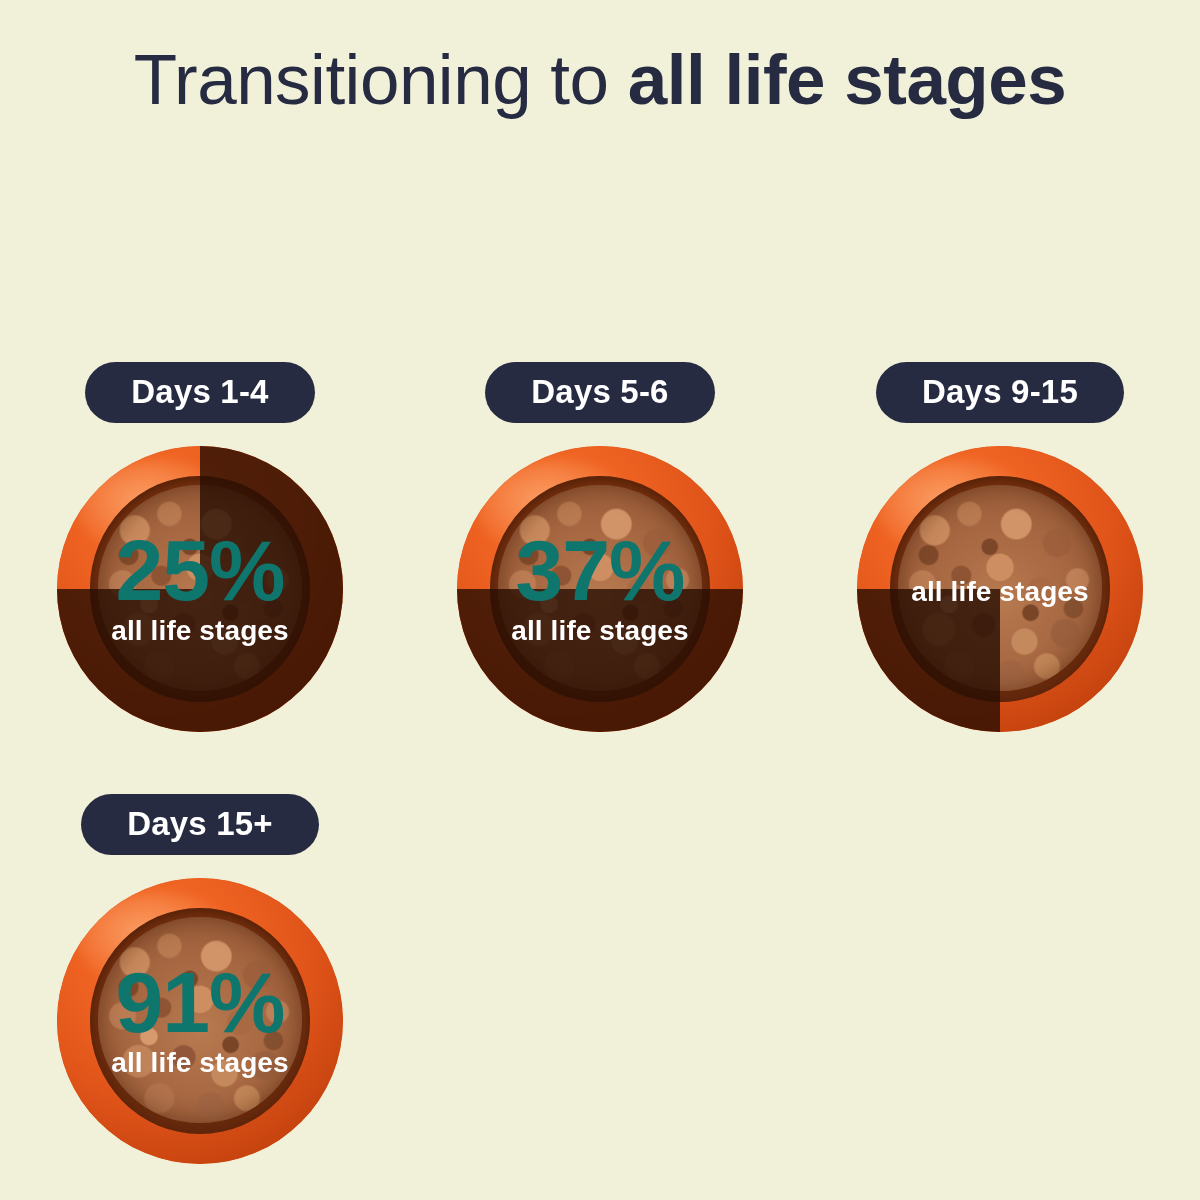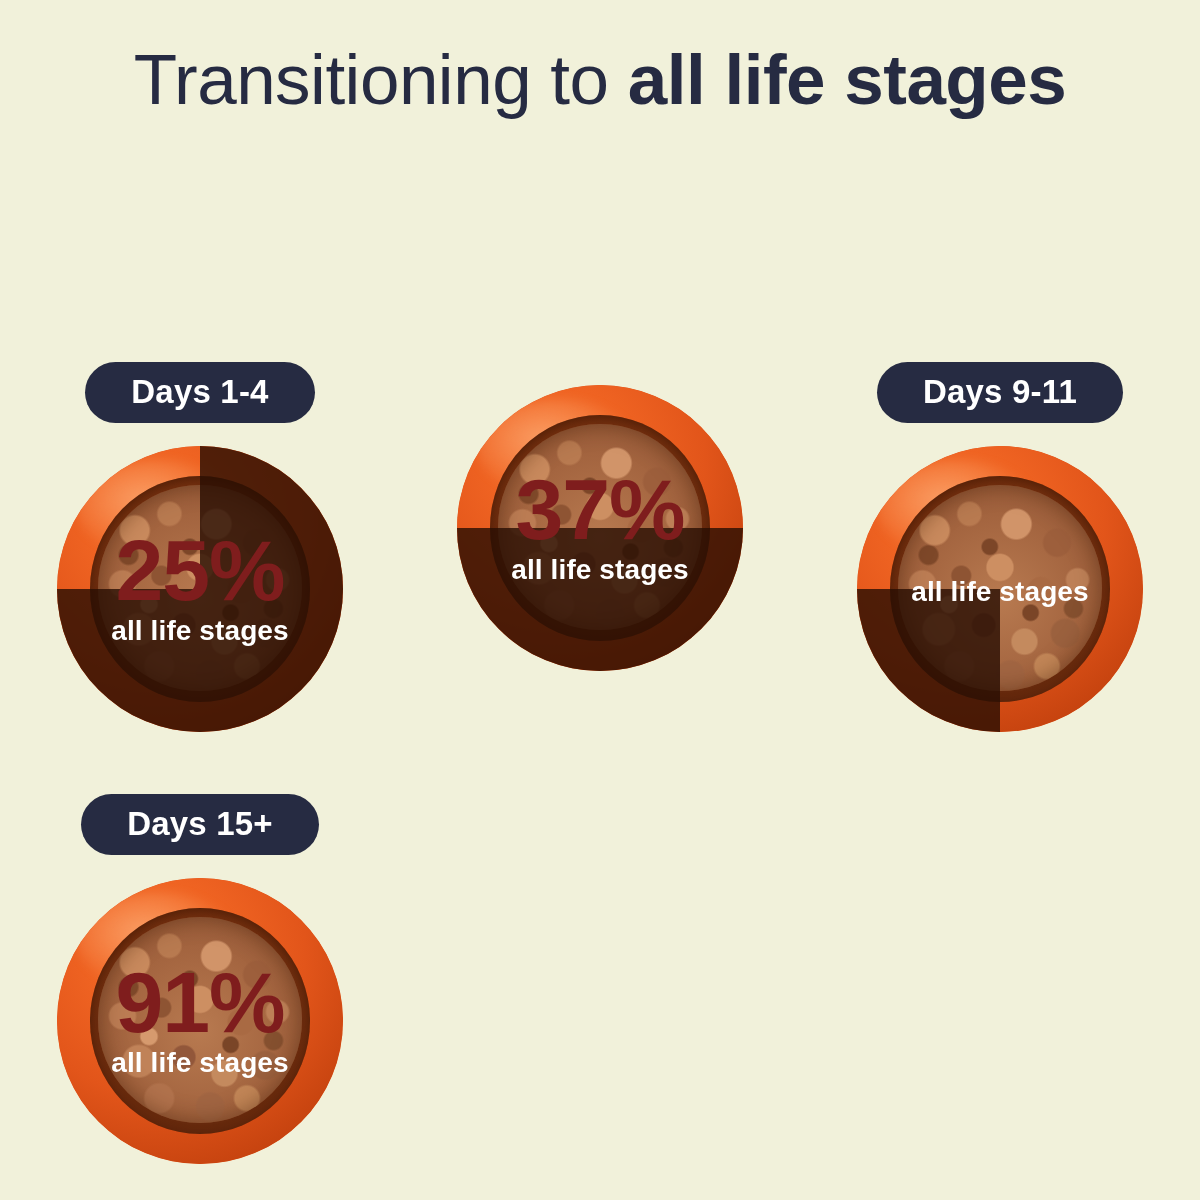--- a/index.html
+++ b/index.html
@@ -179,21 +179,21 @@
     top: 0;
     width: 100%;
     height: 100%;
     display: flex;
     flex-direction: column;
     align-items: center;
     justify-content: center;
     pointer-events: none;
   }
   .pct {
-    color: #7f1d1d;
+    color: #0f766e;
     font-weight: 700;
     font-size: 86px;
     line-height: 0.92;
     letter-spacing: -1px;
     margin-top: -2px;
   }
   .caption {
     color: #ffffff;
     font-weight: 700;
     font-size: 28px;
@@ -226,37 +226,38 @@
           <div class="overlay ov-br"></div>
         </div>
         <div class="bowl-text">
           <div class="pct">25%</div>
           <div class="caption">all life stages</div>
         </div>
       </div>
     </div>
 
     <div class="step">
+      <div class="pill">Days 5-6</div>
       <div class="bowl-wrap">
         <div class="bowl">
           <div class="rim"></div>
           <div class="cavity"></div>
           <div class="food"></div>
           <div class="overlay ov-bl"></div>
           <div class="overlay ov-br"></div>
         </div>
         <div class="bowl-text">
           <div class="pct">37%</div>
           <div class="caption">all life stages</div>
         </div>
       </div>
     </div>
 
     <div class="step">
-      <div class="pill">Days 9-11</div>
+      <div class="pill">Days 9-15</div>
       <div class="bowl-wrap">
         <div class="bowl">
           <div class="rim"></div>
           <div class="cavity"></div>
           <div class="food"></div>
           <div class="overlay ov-bl"></div>
         </div>
         <div class="bowl-text">
           <div class="caption">all life stages</div>
         </div>

